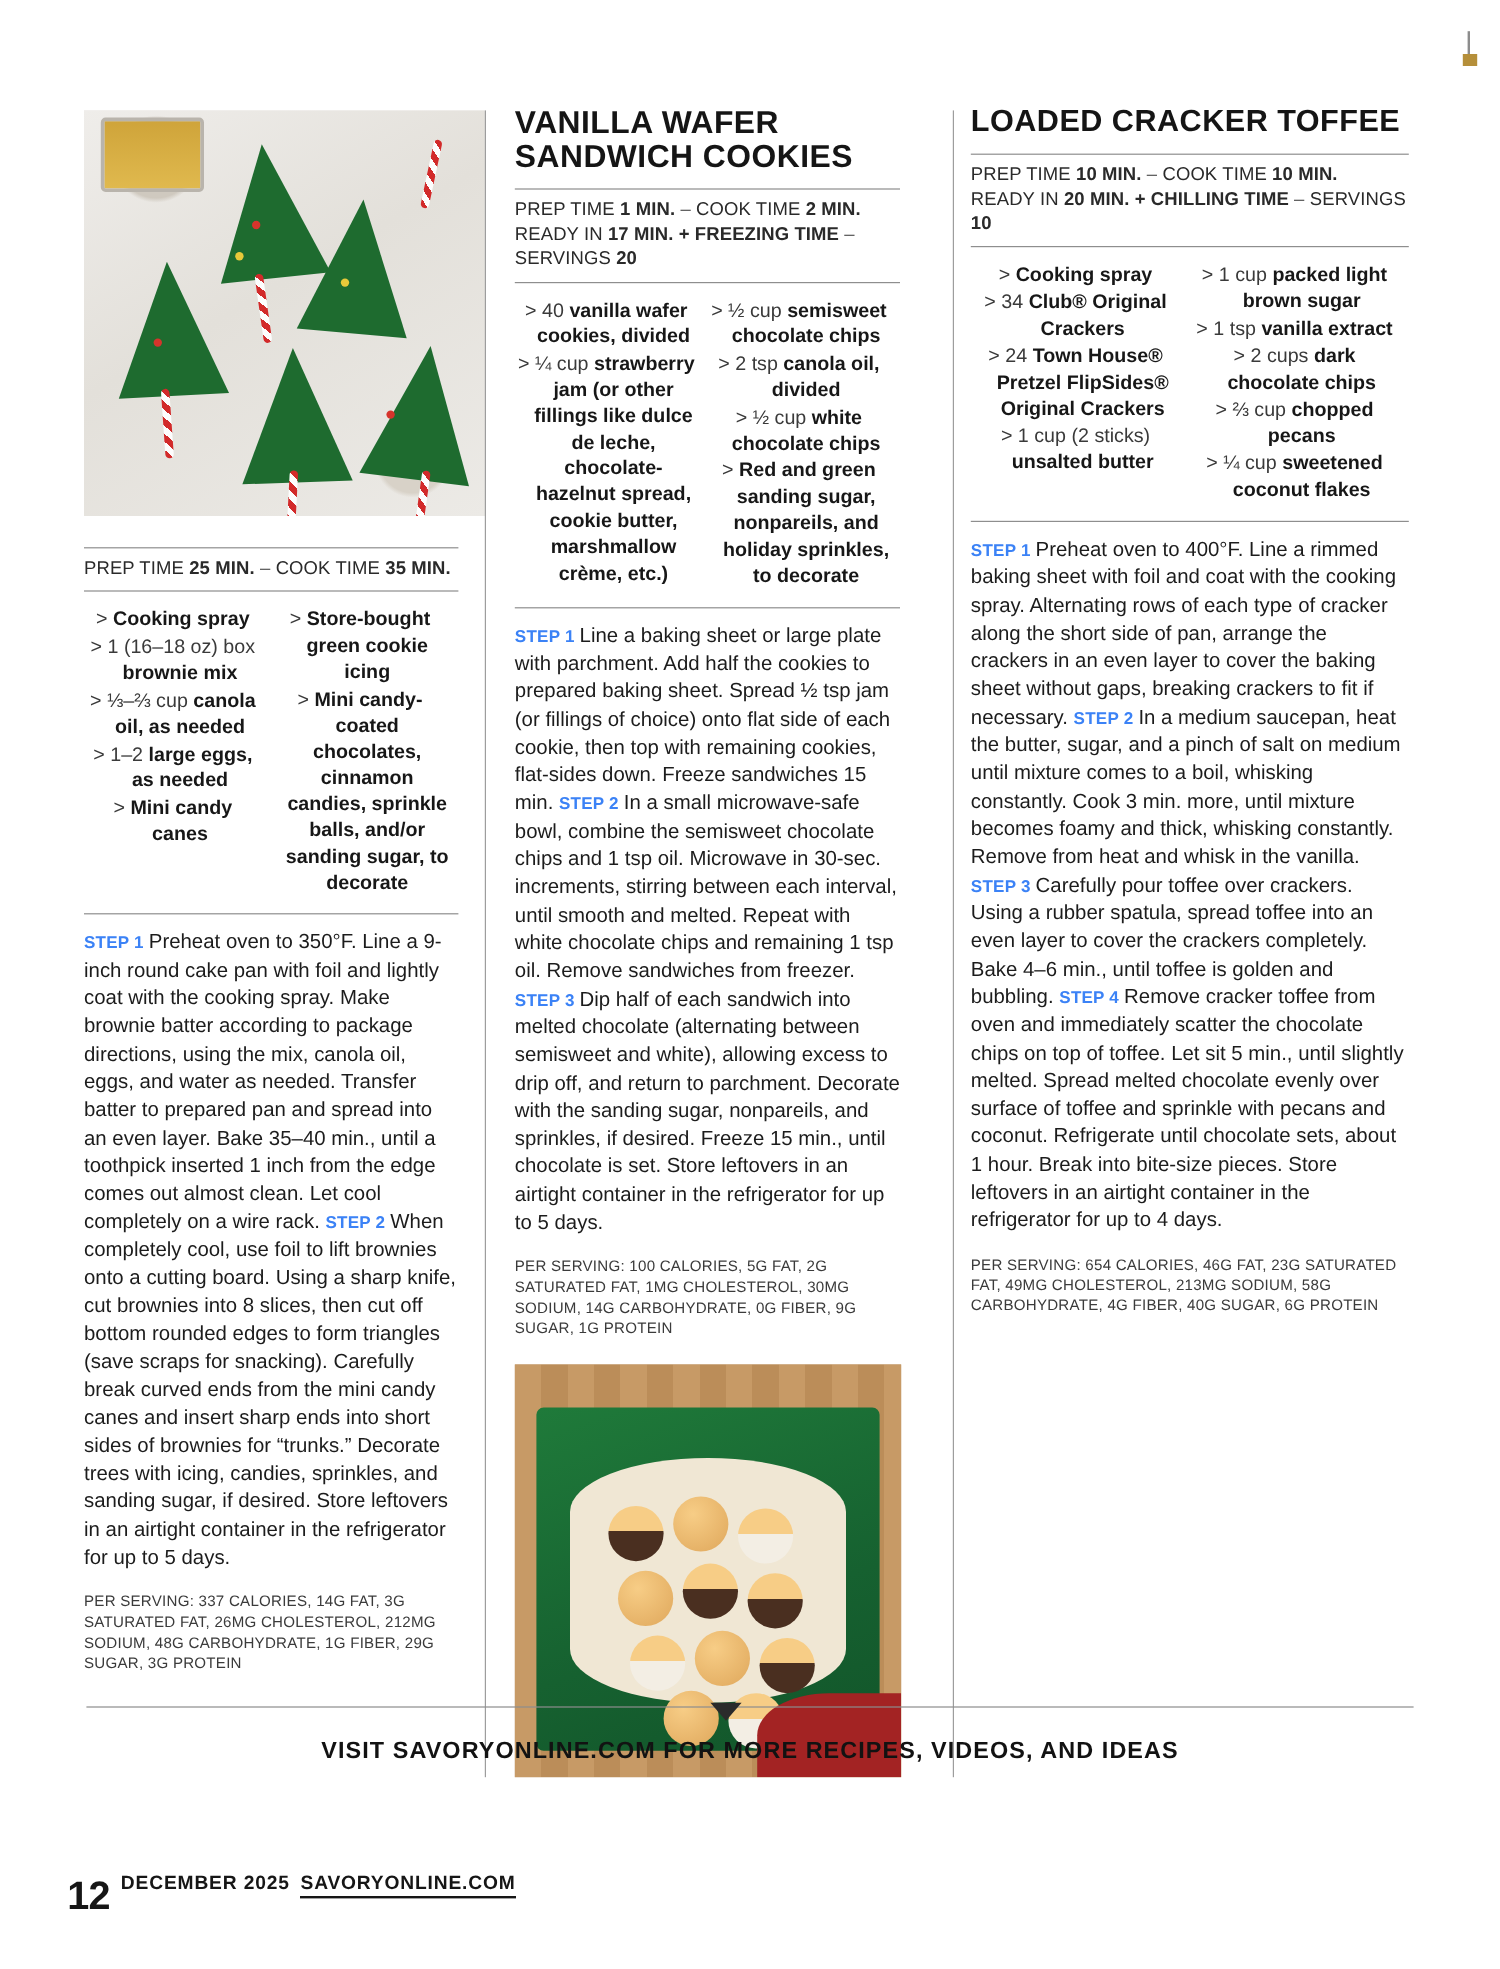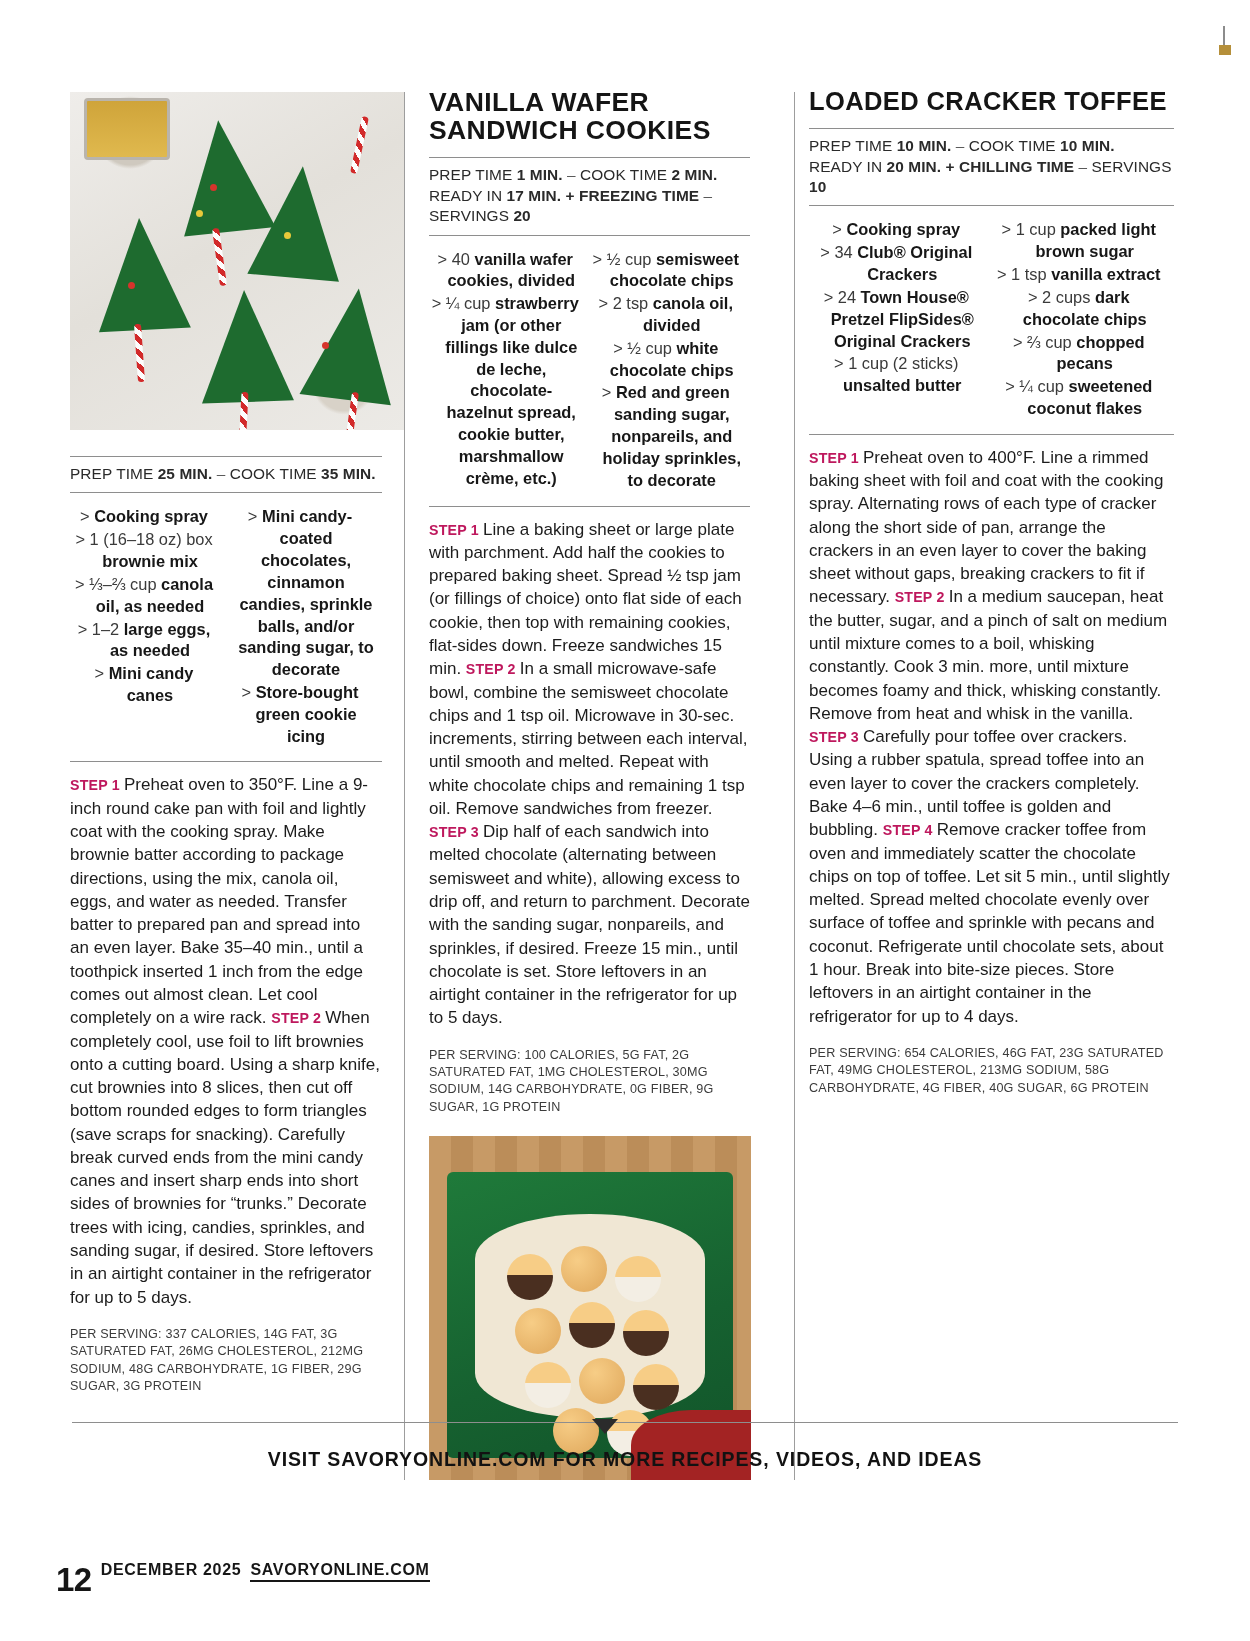--- a/index.html
+++ b/index.html
@@ -93,21 +93,21 @@
   .ing .amt { font-weight: normal; color: #3a3a3a; }
   .ing .gt { font-weight: normal; color: #3a3a3a; }
 
   
   .directions { padding-top: 11px; }
   .para {
     font-size: 17px; line-height: 1.37; color: #1c1c1c; text-align: left;
   }
   .step-label {
     font-weight: bold; font-size: 14.2px; letter-spacing: 0.2px;
-    text-transform: uppercase; color: #be185d;
+    text-transform: uppercase; color: #3b82f6;
   }
   .tip { margin-top: 19px; }
 
   .nutrition {
     margin-top: 17px; font-size: 12.6px; line-height: 1.38;
     letter-spacing: 0.2px; color: #3b3b3b; text-transform: uppercase;
   }
 
   
   .photo2 {
@@ -201,22 +201,22 @@
 
       <div class="ingredients">
         <div class="ing-col">
             <div class="ing"><span class="gt">&gt; </span><span>Cooking spray</span></div>
             <div class="ing"><span class="gt">&gt; </span><span class="amt">1 (16–18 oz) box </span><span>brownie mix</span></div>
             <div class="ing"><span class="gt">&gt; </span><span class="amt">⅓–⅔ cup </span><span>canola oil, as needed</span></div>
             <div class="ing"><span class="gt">&gt; </span><span class="amt">1–2 </span><span>large eggs, as needed</span></div>
             <div class="ing"><span class="gt">&gt; </span><span>Mini candy canes</span></div>
           </div>
         <div class="ing-col">
+            <div class="ing"><span class="gt">&gt; </span><span>Store-bought green cookie icing</span></div>
             <div class="ing"><span class="gt">&gt; </span><span>Mini candy-coated chocolates, cinnamon candies, sprinkle balls, and/or sanding sugar, to decorate</span></div>
-            <div class="ing"><span class="gt">&gt; </span><span>Store-bought green cookie icing</span></div>
           </div>
       </div>
 
       <div class="rule"></div>
 
       <div class="directions para"><span class="step-label">STEP 1 </span><span>Preheat oven to 350°F. Line a 9-inch round cake pan with foil and lightly coat with the cooking spray. Make brownie batter according to package directions, using the mix, canola oil, eggs, and water as needed. Transfer batter to prepared pan and spread into an even layer. Bake 35–40 min., until a toothpick inserted 1 inch from the edge comes out almost clean. Let cool completely on a wire rack. </span><span class="step-label">STEP 2 </span><span>When completely cool, use foil to lift brownies onto a cutting board. Using a sharp knife, cut brownies into 8 slices, then cut off bottom rounded edges to form triangles (save scraps for snacking). Carefully break curved ends from the mini candy canes and insert sharp ends into short sides of brownies for “trunks.” Decorate trees with icing, candies, sprinkles, and sanding sugar, if desired. Store leftovers in an airtight container in the refrigerator for up to 5 days. </span></div>
 
 
       <div class="nutrition">PER SERVING: 337 CALORIES, 14G FAT, 3G SATURATED FAT, 26MG CHOLESTEROL, 212MG SODIUM, 48G CARBOHYDRATE, 1G FIBER, 29G SUGAR, 3G PROTEIN</div>
     </div>

